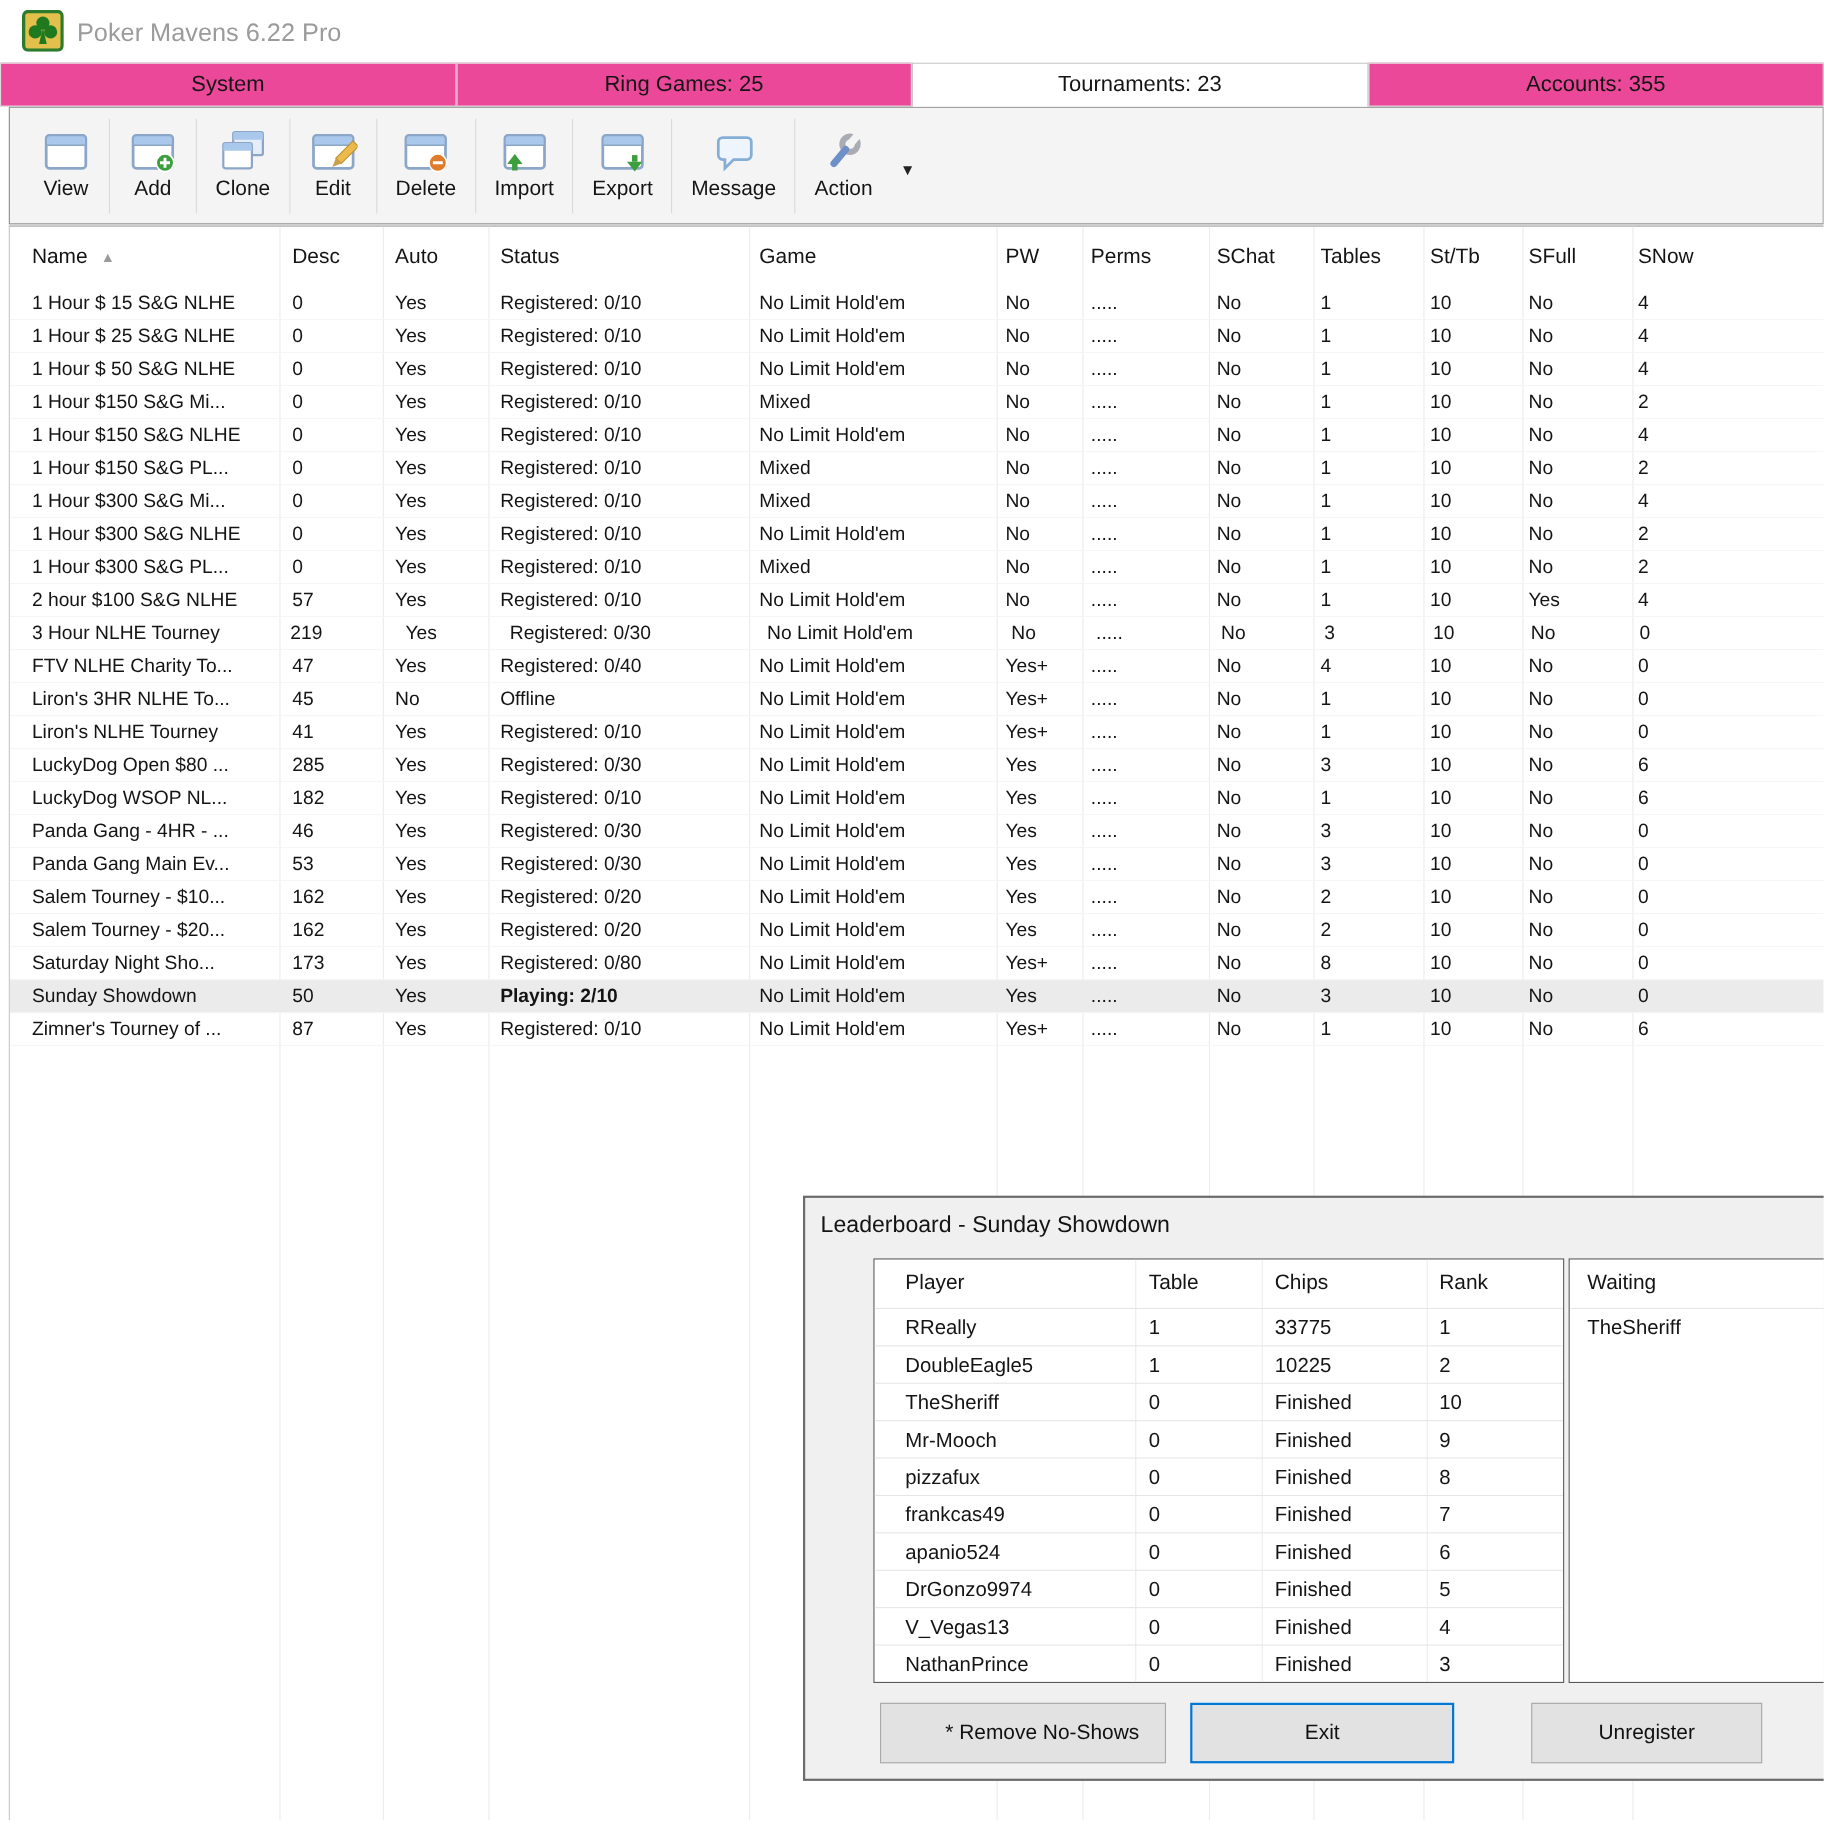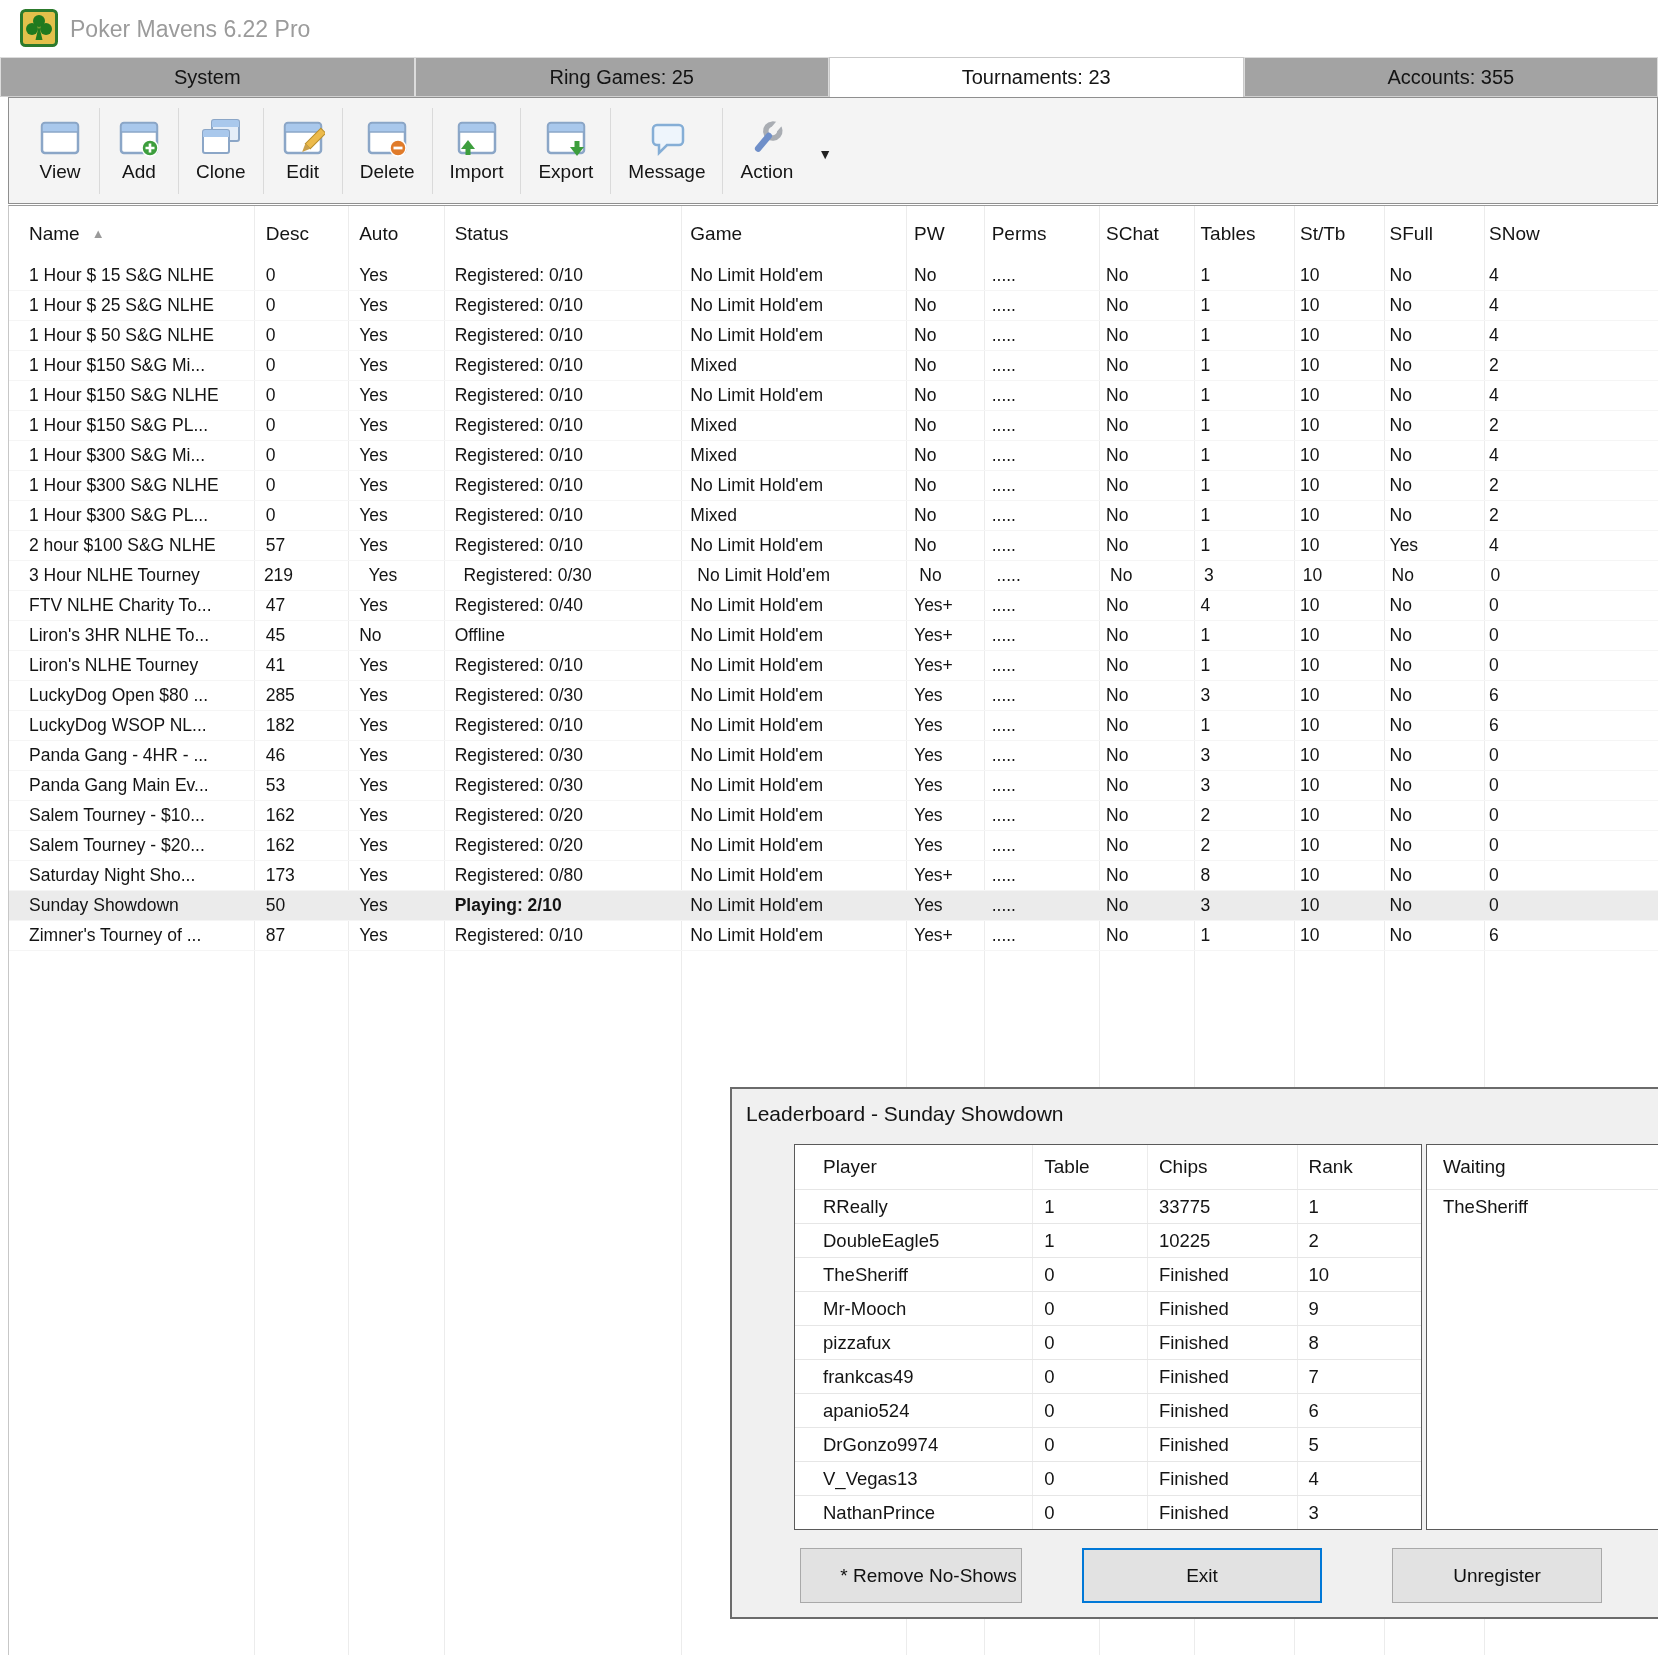--- a/index.html
+++ b/index.html
@@ -8,21 +8,21 @@
   #app { position:relative; width:1658px; height:1655px; background:#fff; overflow:hidden; }
 
   
   #titlebar { position:absolute; top:0; left:0; right:0; height:57px; background:#fff; }
   #app-icon { position:absolute; left:20px; top:9px; width:38px; height:38px; }
   #app-title { position:absolute; left:70px; top:16px; font-size:23px; color:#9b9b9b; white-space:nowrap; }
 
   
   #tabs { position:absolute; top:57px; left:0; right:0; height:40px; display:flex; border-bottom:1px solid #d0d0d0; background:#fff; }
   .tab { flex:1; display:flex; align-items:center; justify-content:center; font-size:20px;
-         background:#a3a3a3; border:1px solid #dcdcdc; border-bottom:none; }
+         background:#ec4899; border:1px solid #dcdcdc; border-bottom:none; }
   .tab.active { background:#fff; border-color:#c9c9c9; margin-bottom:-1px; z-index:2; }
 
   
   #toolbar { position:absolute; top:97px; left:8px; right:0; height:107px; background:#f4f4f4;
              border:1px solid #8f8f8f; display:flex; align-items:center; padding-left:14px; }
   .tb-btn { display:flex; flex-direction:column; align-items:center; justify-content:center;
             gap:3px; padding:0 15px; height:94px; font-size:19px; cursor:default; }
   .tb-ic { width:44px; height:40px; display:block; }
   .tb-sep { width:1px; height:86px; background:#dadada; margin:0 2px; }
   .tb-caret { margin-left:10px; font-size:14px; color:#222; align-self:center; padding-top:6px; }
@@ -634,18 +634,18 @@
             <div class="lb-cell" style="width: 125px;">3</div>
           </div>
         </div>
     </div>
     <div id="wait-box">
       <div id="wait-head">Waiting</div>
       <div id="wait-body">
           <div class="wait-row">TheSheriff</div>
         </div>
     </div>
-  <button class="dlg-btn" style="left: 68px; width: 222px; padding-left: 35px;">* Remove No-Shows</button>
+  <button class="dlg-btn" style="left: 68px; width: 260px; padding-left: 35px;">* Remove No-Shows</button>
       <button class="dlg-btn default" style="left: 350px; width: 240px;">Exit</button>
       <button class="dlg-btn" style="left: 660px; width: 210px;">Unregister</button>
     </div>
 
 </div>
 
 </body></html>

